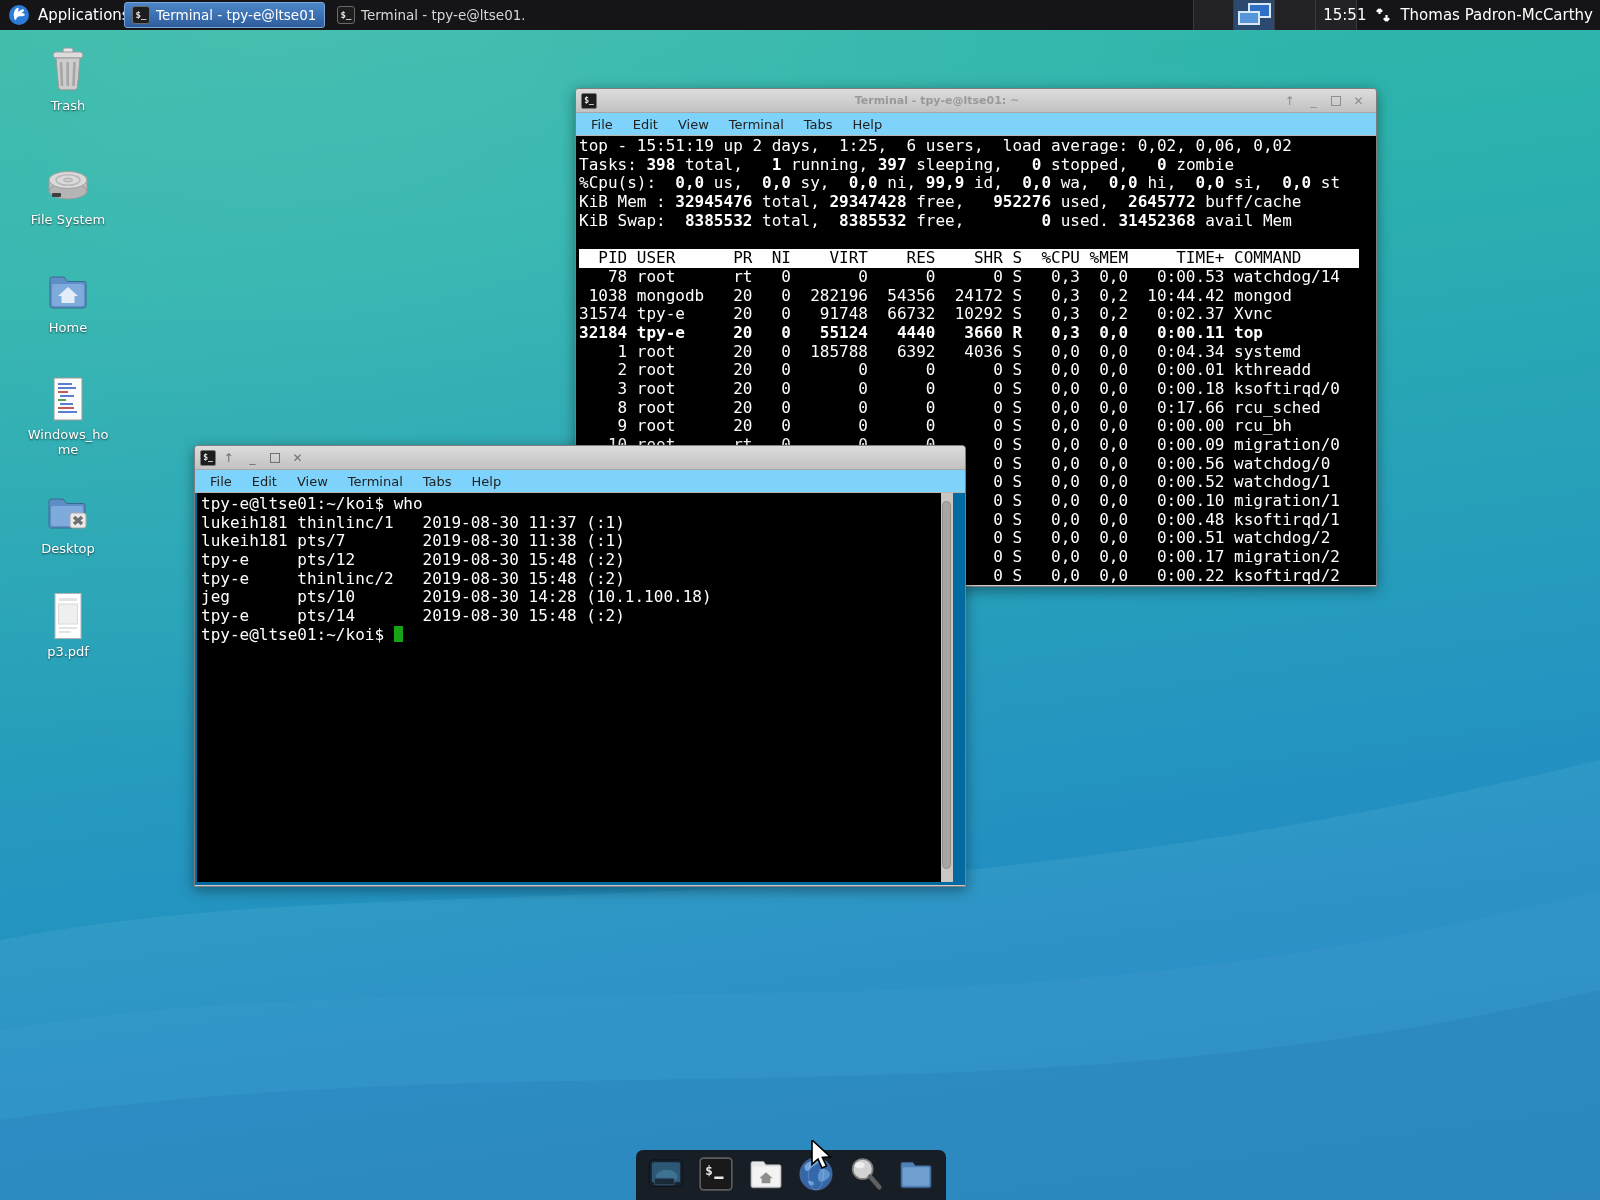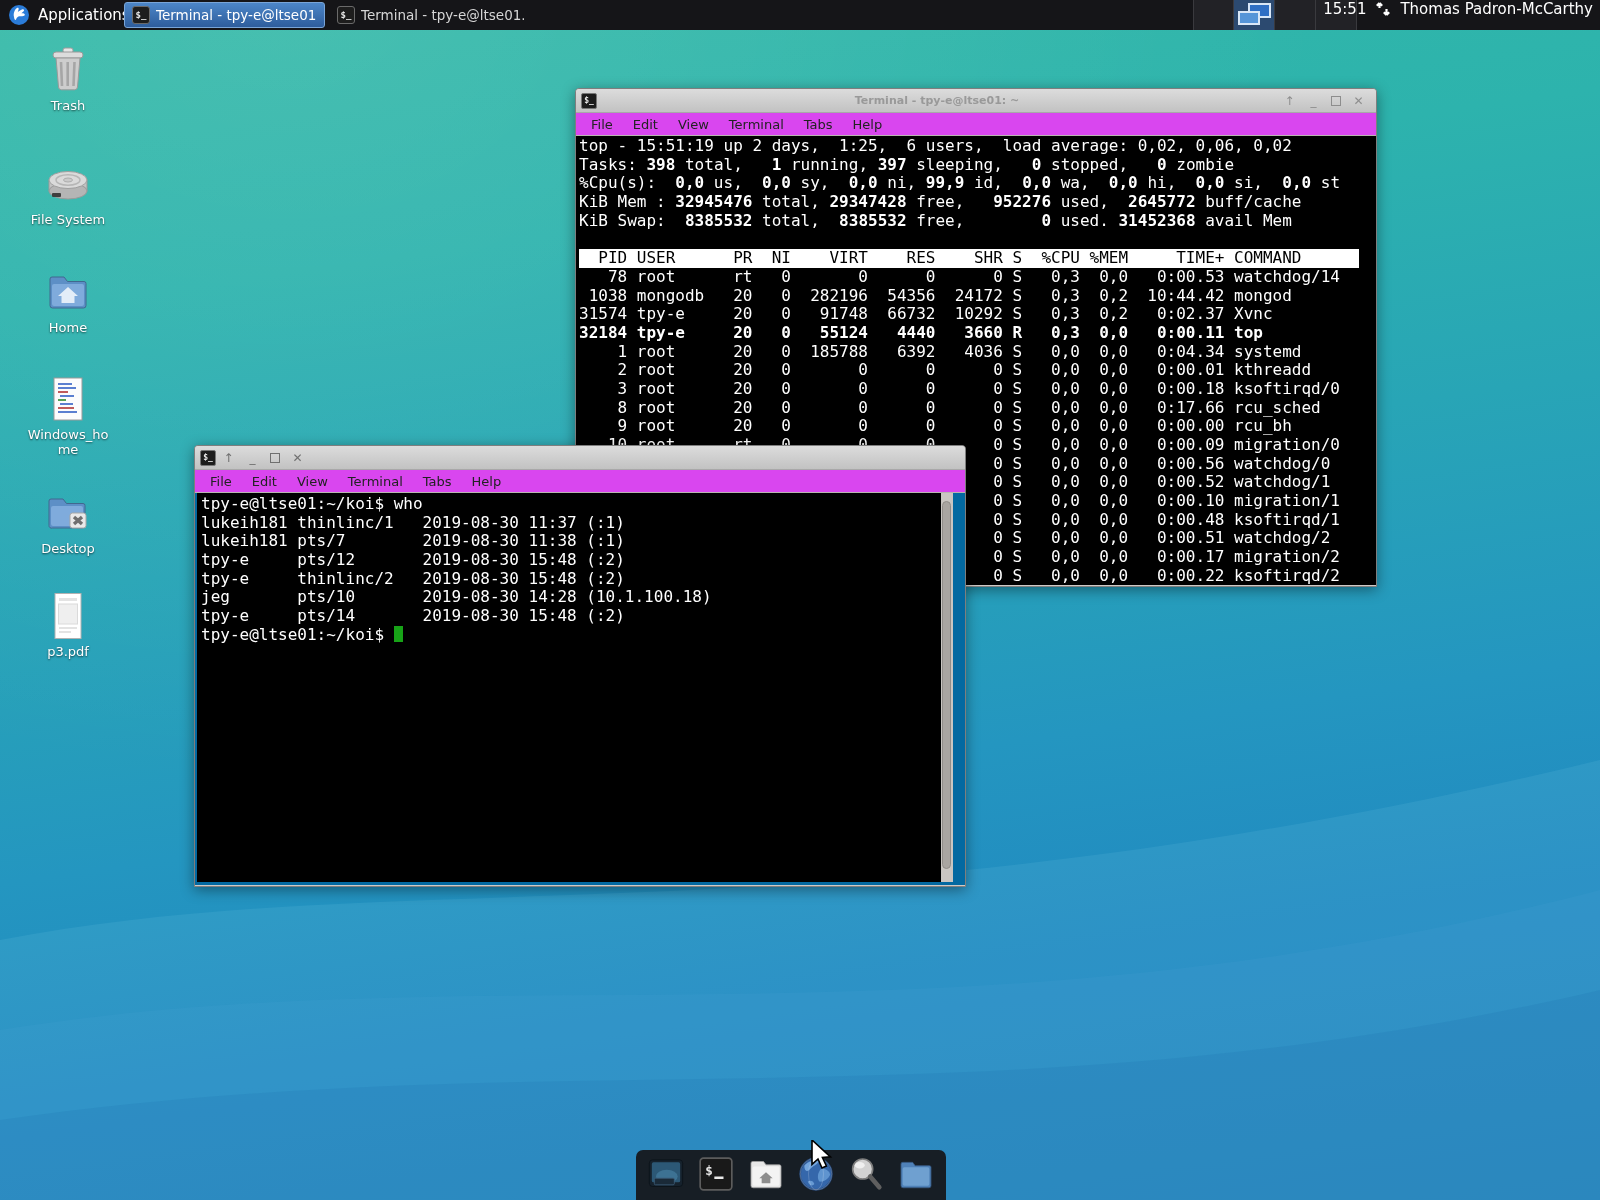--- a/index.html
+++ b/index.html
@@ -18,42 +18,42 @@
   .task-label{white-space:nowrap;overflow:hidden;}
   .task-icon{flex:0 0 18px;width:18px;height:18px;background:#1d1d1d;border:1px solid #6a6a6a;border-radius:3px;
     color:#e8e8e8;font:bold 9px/16px "DejaVu Sans Mono",monospace;text-align:center;box-sizing:border-box;}
   #pager{position:absolute;left:1193px;top:0;height:30px;display:flex;}
   .pager-cell{width:41px;height:30px;background:#222226;border-right:1px solid #3a3a3e;box-sizing:border-box;position:relative;}
   .pager-cell:first-child{border-left:1px solid #3a3a3e;}
   .pager-cell.active{background:#2c4a70;}
   .pager-w{position:absolute;box-sizing:border-box;border:2px solid #d9e7f7;}
   .pager-w.w1{left:14px;top:3px;width:23px;height:15px;background:#2f6fc4;}
   .pager-w.w2{left:4px;top:11px;width:22px;height:14px;background:#5595d8;}
-  #panel-right{position:absolute;right:7px;top:0;height:30px;display:flex;gap:9px;}
+  #panel-right{position:absolute;right:7px;top:0;height:30px;display:flex;align-items:center;gap:9px;}
   #clock{font-size:15px;}
   #username{font-size:15px;}
   
   .desk-icon{position:absolute;left:14px;width:108px;text-align:center;z-index:1;}
   .desk-icon svg{width:48px;height:48px;display:block;margin:0 auto;}
   .desk-label{margin-top:4px;font-size:13px;color:#fff;text-shadow:0 1px 2px rgba(0,0,0,.65);
     line-height:15px;word-break:break-all;max-width:92px;margin-left:auto;margin-right:auto;}
   
   .window{position:absolute;border:1px solid #7e7e7e;border-radius:4px 4px 0 0;
     box-shadow:0 3px 14px rgba(0,0,0,.4);background:#cfcbc8;}
   .titlebar{height:23px;background:linear-gradient(#dcdcdc,#c2c2c2);border-bottom:1px solid #a8a8a8;
     border-radius:3px 3px 0 0;display:flex;align-items:center;padding:0 5px;}
   .tb-icon{width:16px;height:16px;background:#1d1d1d;border:1px solid #777;border-radius:2px;
     color:#e8e8e8;font:bold 8px/14px "DejaVu Sans Mono",monospace;text-align:center;box-sizing:border-box;}
   .tb-title{flex:1;text-align:center;font-weight:bold;font-size:11px;color:#474747;
     white-space:nowrap;overflow:hidden;}
   .window.inactive .tb-title{color:#999;}
   .tb-btns{display:flex;align-items:center;gap:11px;padding:0 6px;color:#8d8d8d;}
   .tb-btn{font-size:12px;line-height:12px;width:13px;text-align:center;}
   .tb-btn.maxi{width:10px;height:10px;border:1.5px solid #8d8d8d;box-sizing:border-box;}
-  .menubar{height:22px;background:#d946ef;border-bottom:1px solid #b9b5b1;display:flex;align-items:center;
+  .menubar{height:22px;background:#7dd3fc;border-bottom:1px solid #b9b5b1;display:flex;align-items:center;
     padding-left:5px;font-size:13px;color:#222;}
   .menu-item{padding:0 10px;}
   .term-body{background:#000;white-space:pre;overflow:hidden;
     font-family:"DejaVu Sans Mono","Liberation Mono",monospace;font-size:16px;line-height:18.7px;color:#fff;}
   .tline{height:18.7px;}
   .tline .b{font-weight:bold;}
   .tline.hdr{background:#fff;color:#000;}
   .tline.boldrow{font-weight:bold;}
   #top-term{left:575px;top:88px;width:800px;height:497px;z-index:2;}
   #top-body{height:449px;padding:1px 17px 0 3px;box-sizing:border-box;}

